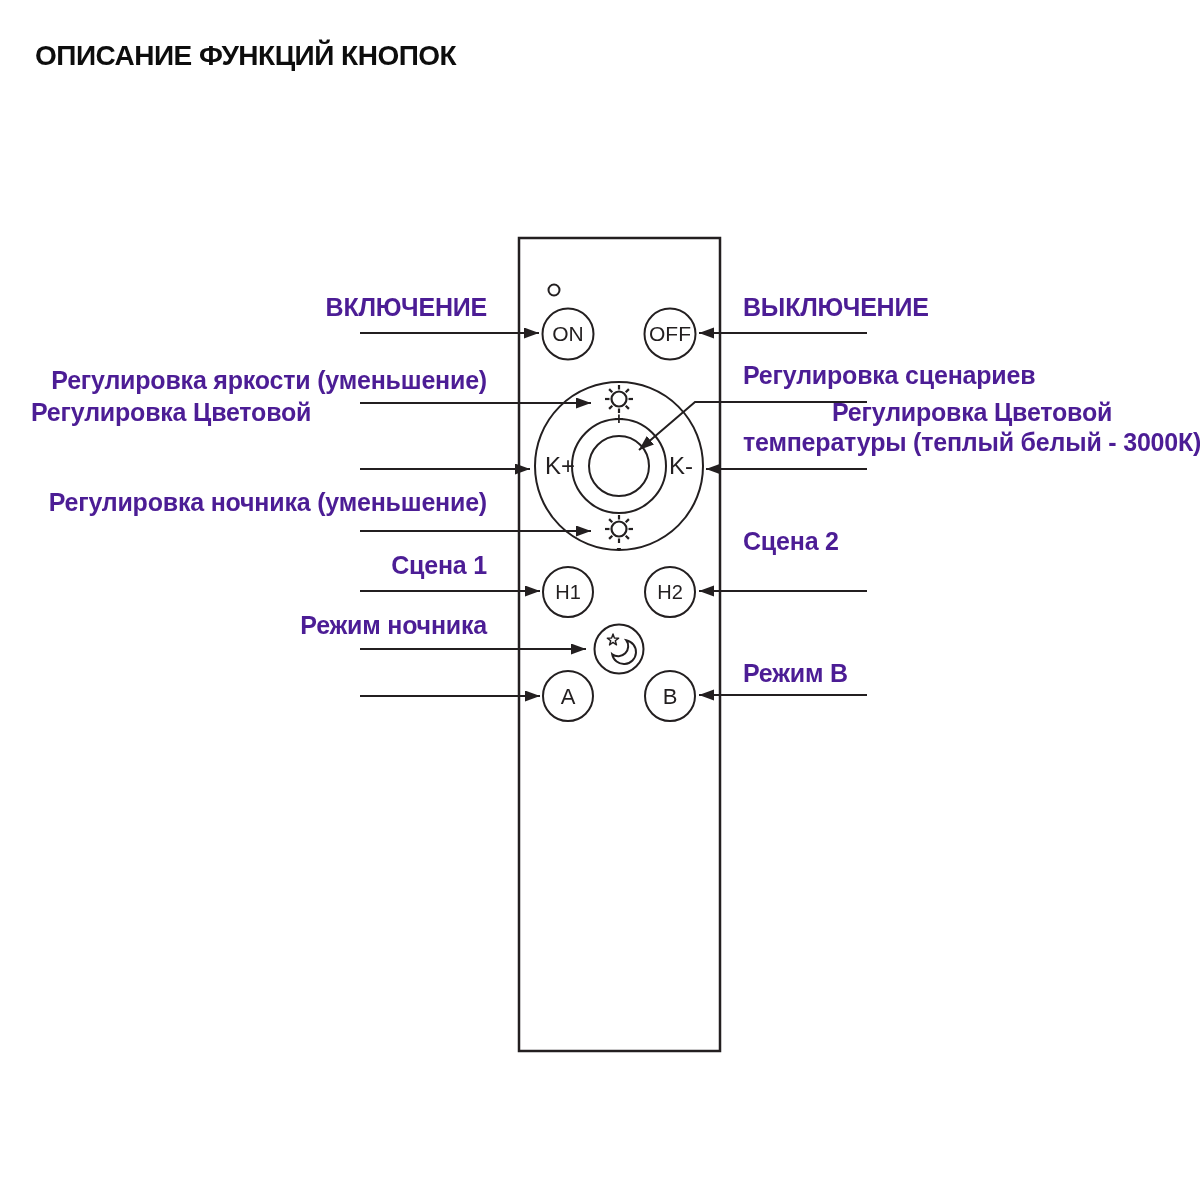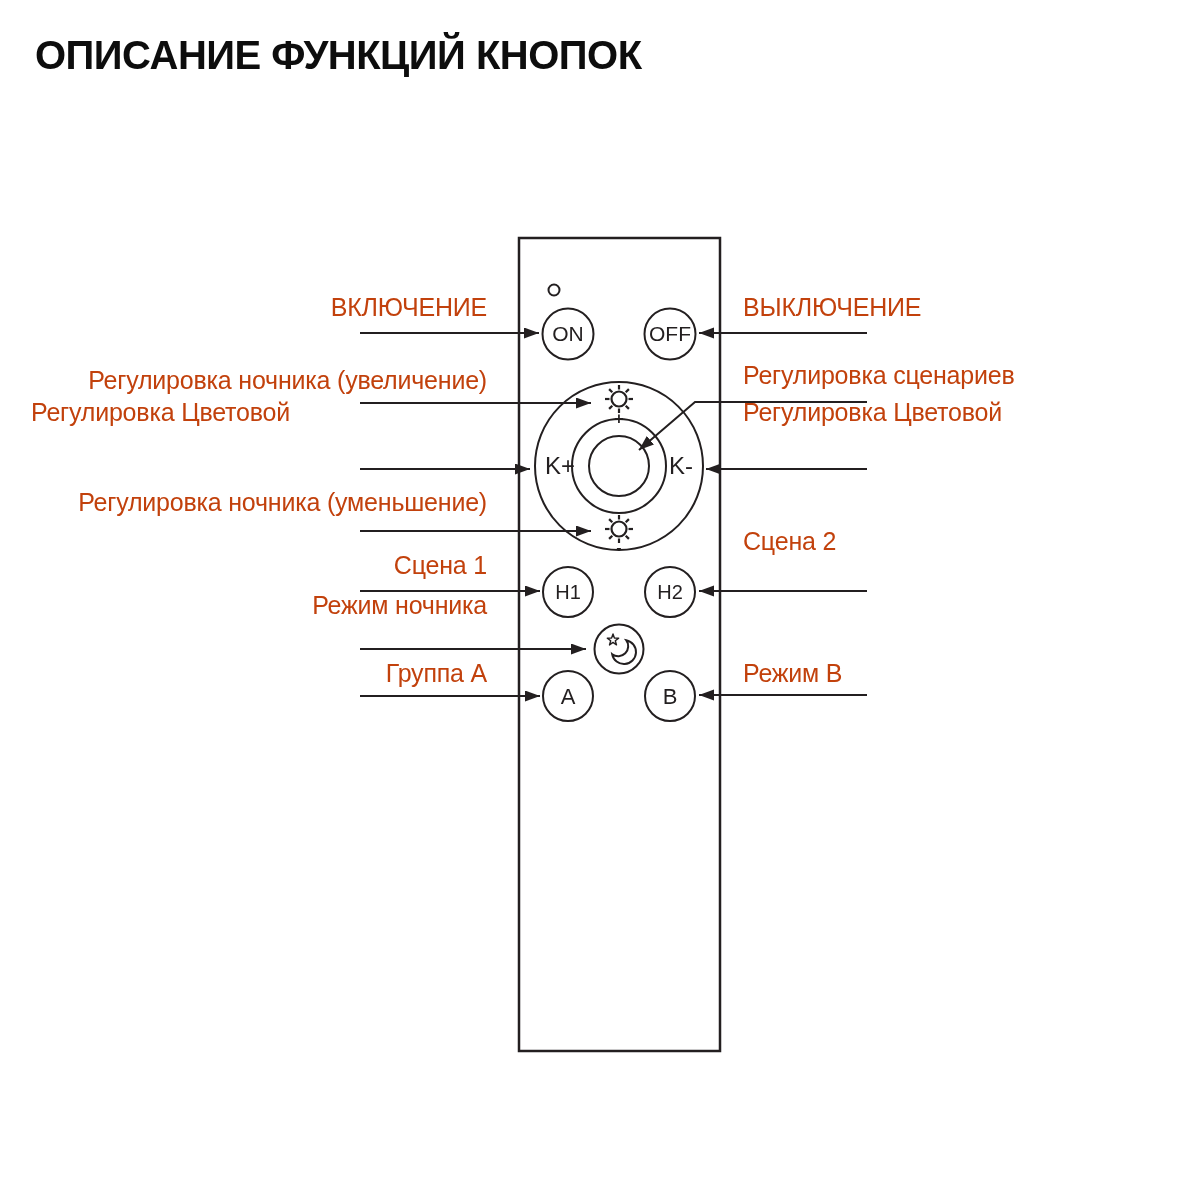--- a/index.html
+++ b/index.html
@@ -8,65 +8,65 @@
     width: 1200px;
     height: 1200px;
     background: #ffffff;
     font-family: "Liberation Sans", sans-serif;
     overflow: hidden;
   }
   .title {
     position: absolute;
     left: 35px;
     top: 30px;
-    font-size: 40px;
+    font-size: 28px;
     font-weight: bold;
     color: #0d0d0d;
     line-height: 51px;
     letter-spacing: -0.5px;
     white-space: nowrap;
   }
   .lbl {
     position: absolute;
     font-size: 25px;
-    font-weight: normal;
-    color: #c2410c;
+    font-weight: bold;
+    color: #4c1d95;
     line-height: 30px;
     letter-spacing: -0.2px;
     white-space: nowrap;
   }
   .lbl.left-col { left: 0; width: 487px; text-align: right; }
   .lbl.right-col { left: 743px; text-align: center; }
   svg.scene { position: absolute; left: 0; top: 0; }
   svg.scene .stroke { stroke: #231f20; fill: none; }
   svg.scene text { fill: #231f20; font-family: "Liberation Sans", sans-serif; }
 </style>
 </head>
 <body>
 
 <div class="page">
 
   <div class="title">
     <div>ОПИСАНИЕ ФУНКЦИЙ КНОПОК</div>
   </div>
 
   <div class="lbl left-col" style="top:292px">ВКЛЮЧЕНИЕ</div>
-  <div class="lbl left-col" style="top:365px">Регулировка ночника (увеличение)</div>
+  <div class="lbl left-col" style="top:365px">Регулировка яркости (уменьшение)</div>
   <div class="lbl" style="left:31px; top:397px">
     <div>Регулировка Цветовой</div>
   </div>
   <div class="lbl left-col" style="top:487px">Регулировка ночника (уменьшение)</div>
   <div class="lbl left-col" style="top:550px">Сцена 1</div>
-  <div class="lbl left-col" style="top:590px">Режим ночника</div>
-  <div class="lbl left-col" style="top:658px">Группа A</div>
+  <div class="lbl left-col" style="top:610px">Режим ночника</div>
 
   <div class="lbl right-col" style="top:292px">ВЫКЛЮЧЕНИЕ</div>
   <div class="lbl right-col" style="top:360px">Регулировка сценариев</div>
   <div class="lbl right-col" style="top:397px">
     <div>Регулировка Цветовой</div>
+    <div>температуры (теплый белый - 3000К)</div>
   </div>
   <div class="lbl right-col" style="top:526px">Сцена 2</div>
   <div class="lbl right-col" style="top:658px">Режим B</div>
 
   <svg class="scene" width="1200" height="1200" viewBox="0 0 1200 1200">
     <defs>
       <marker id="ah" markerUnits="userSpaceOnUse" markerWidth="16" markerHeight="12" refX="15" refY="5.5" orient="auto">
         <path d="M0,0 L15,5.5 L0,11 Z" fill="#231f20"></path>
       </marker>
       <g id="sun" stroke="#231f20" stroke-width="2.2" fill="none">

